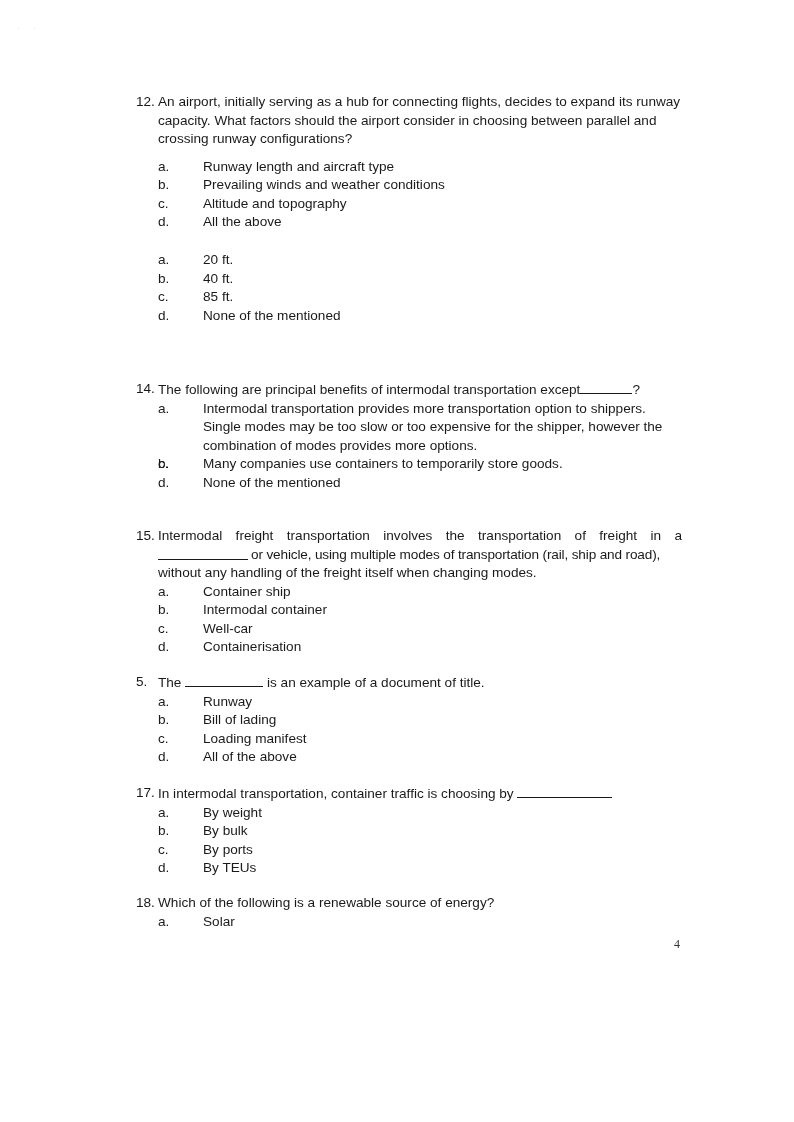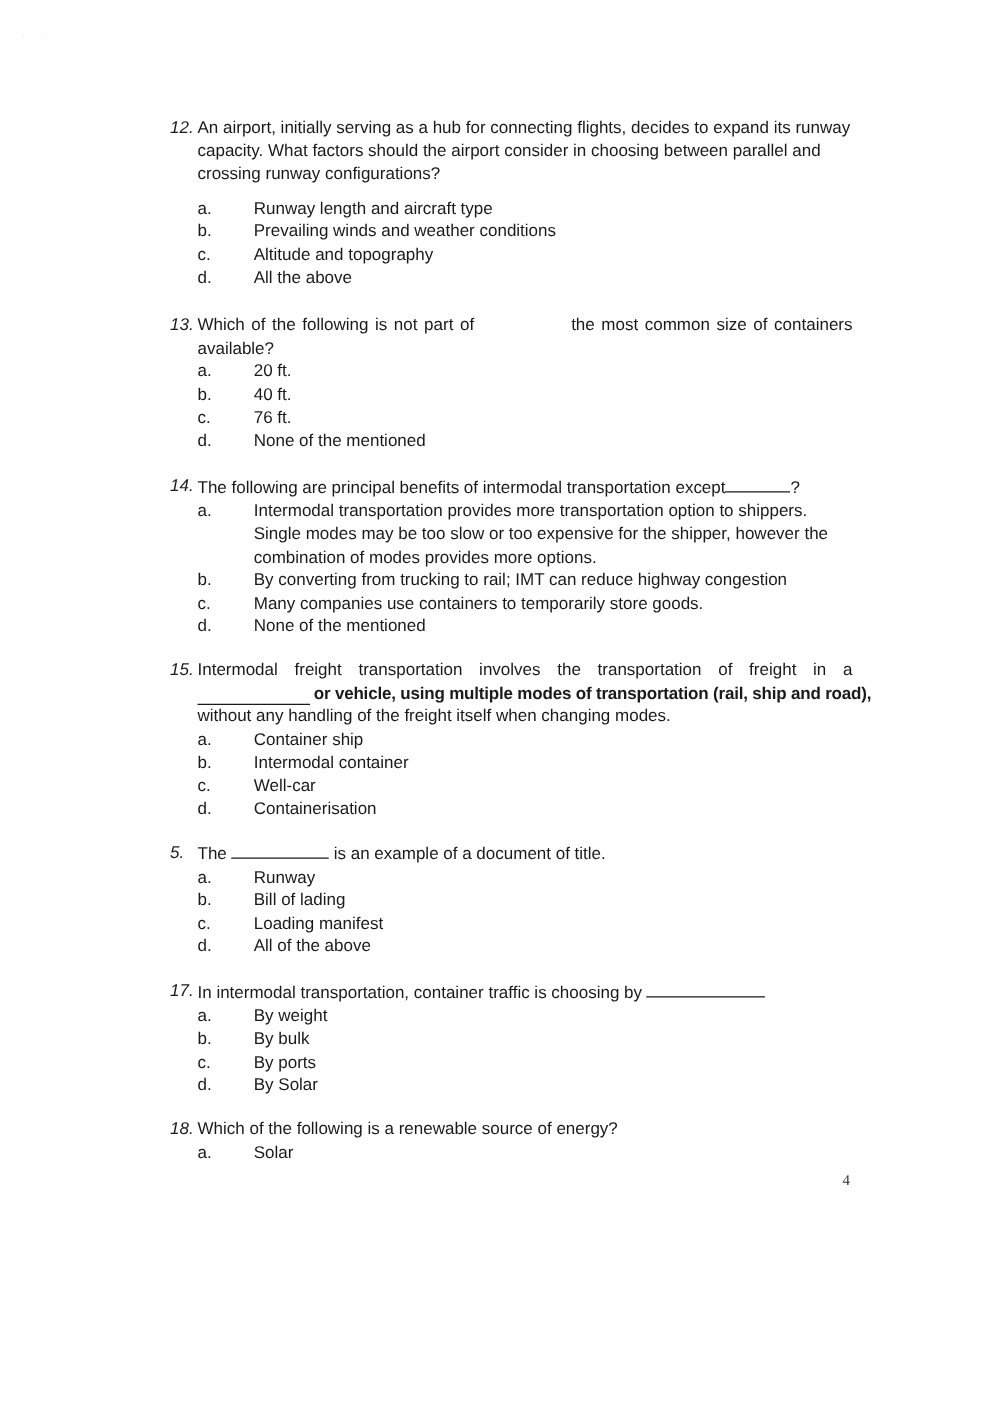--- a/index.html
+++ b/index.html
@@ -1,20 +1,20 @@
 <!DOCTYPE html>
 <html><head>
 <meta charset="utf-8">
 <style>
   html, body { margin: 0; padding: 0; background: #ffffff; }
   body { width: 794px; height: 1122px; position: relative; overflow: hidden;
          font-family: "Liberation Sans", "DejaVu Sans", sans-serif; color: #1a1a1a; font-size: 13.6px; }
   .q { position: absolute; left: 136px; width: 546px; line-height: 18.5px; }
   .stem { position: relative; padding-left: 22px; }
-  .num { position: absolute; left: 0; top: 0; font-style: italic; }
+  .num { position: absolute; left: 0; top: 0; }
   .opts { margin-top: 0; }
   .opt { position: relative; padding-left: 67px; line-height: 18.5px; }
   .opt .letter { position: absolute; left: 22px; top: 0; }
   .blank { display: inline-block; border-bottom: 1px solid #1a1a1a; height: 13px; vertical-align: baseline; }
   .page-number { position: absolute; left: 674px; top: 937px; font-family: "Liberation Serif", serif; font-size: 12px; color: #333; }
   .specks { position: absolute; left: 18px; top: 26px; font-size: 4px; color: #888; }
 </style>
 </head>
 <body>
 
@@ -27,54 +27,46 @@
   </div>
   <div class="opts" style="margin-top:9px;">
     <div class="opt"><span class="letter">a.</span><span>Runway length and aircraft type</span></div>
     <div class="opt"><span class="letter">b.</span><span>Prevailing winds and weather conditions</span></div>
     <div class="opt"><span class="letter">c.</span><span>Altitude and topography</span></div>
     <div class="opt"><span class="letter">d.</span><span>All the above</span></div>
   </div>
 </div>
 
 <div class="q" style="top:251px;">
-  <div class="stem">
-    <span class="num">13.</span>
-    <div style="display:flex; justify-content:space-between;">
-      <span style="word-spacing:1.5px;">Which of the following is not part of</span>
-      <span style="word-spacing:1.5px;">the most common size of containers</span>
-    </div>
-    <span>available?</span>
-  </div>
   <div class="opts">
     <div class="opt"><span class="letter">a.</span><span>20 ft.</span></div>
     <div class="opt"><span class="letter">b.</span><span>40 ft.</span></div>
-    <div class="opt"><span class="letter">c.</span><span>76 ft.</span></div>
+    <div class="opt"><span class="letter">c.</span><span>85 ft.</span></div>
     <div class="opt"><span class="letter">d.</span><span>None of the mentioned</span></div>
   </div>
 </div>
 
 <div class="q" style="top:380px;">
   <div class="stem">
     <span class="num">14.</span>
     <span>The following are principal benefits of intermodal transportation except</span><span class="blank" style="width:52px;"></span><span>?</span>
   </div>
   <div class="opts">
     <div class="opt"><span class="letter">a.</span><span>Intermodal transportation provides more transportation option to shippers. Single modes may be too slow or too expensive for the shipper, however the combination of modes provides more options.</span></div>
-    <div class="opt"><span class="letter">b.</span><span>By converting from trucking to rail; IMT can reduce highway congestion</span></div>
+    <div class="opt"><span class="letter">b.</span></div>
     <div class="opt"><span class="letter">c.</span><span>Many companies use containers to temporarily store goods.</span></div>
     <div class="opt"><span class="letter">d.</span><span>None of the mentioned</span></div>
   </div>
 </div>
 
 <div class="q" style="top:527px;">
   <div class="stem">
     <span class="num">15.</span>
     <div style="text-align:justify; text-align-last:justify;">Intermodal freight transportation involves the transportation of freight in a</div>
-    <div style="display:flex; align-items:flex-end;font-weight:bold;">
+    <div style="display:flex; align-items:flex-start;">
       <span class="blank" style="width:90px; margin-right:3px; flex:none;"></span>
       <span style="white-space:nowrap; letter-spacing:-0.15px;">or vehicle, using multiple modes of transportation (rail, ship and road),</span>
     </div>
     <div>without any handling of the freight itself when changing modes.</div>
   </div>
   <div class="opts">
     <div class="opt"><span class="letter">a.</span><span>Container ship</span></div>
     <div class="opt"><span class="letter">b.</span><span>Intermodal container</span></div>
     <div class="opt"><span class="letter">c.</span><span>Well-car</span></div>
     <div class="opt"><span class="letter">d.</span><span>Containerisation</span></div>
@@ -99,21 +91,21 @@
 <div class="q" style="top:784px;">
   <div class="stem">
     <span class="num">17.</span>
     <span>In intermodal transportation, container traffic is choosing by</span>
     <span class="blank" style="width:95px;"></span>
   </div>
   <div class="opts">
     <div class="opt"><span class="letter">a.</span><span>By weight</span></div>
     <div class="opt"><span class="letter">b.</span><span>By bulk</span></div>
     <div class="opt"><span class="letter">c.</span><span>By ports</span></div>
-    <div class="opt"><span class="letter">d.</span><span>By Solar</span></div>
+    <div class="opt"><span class="letter">d.</span><span>By TEUs</span></div>
   </div>
 </div>
 
 <div class="q" style="top:894px;">
   <div class="stem">
     <span class="num">18.</span>
     <span>Which of the following is a renewable source of energy?</span>
   </div>
   <div class="opts">
     <div class="opt"><span class="letter">a.</span><span>Solar</span></div>

